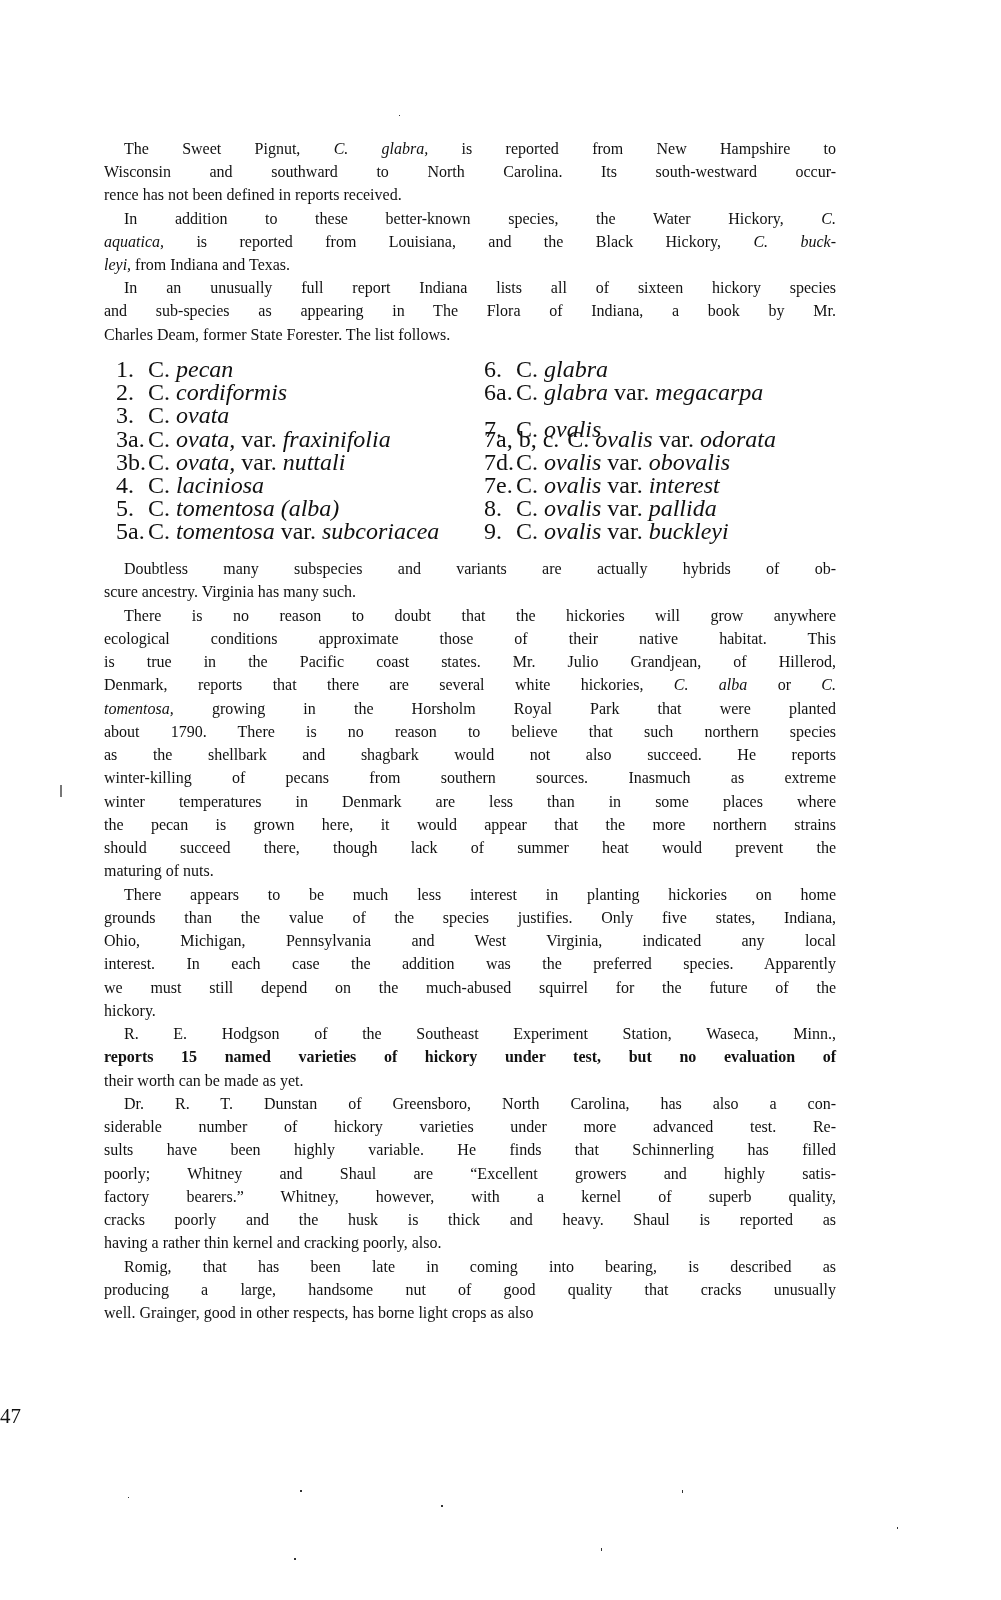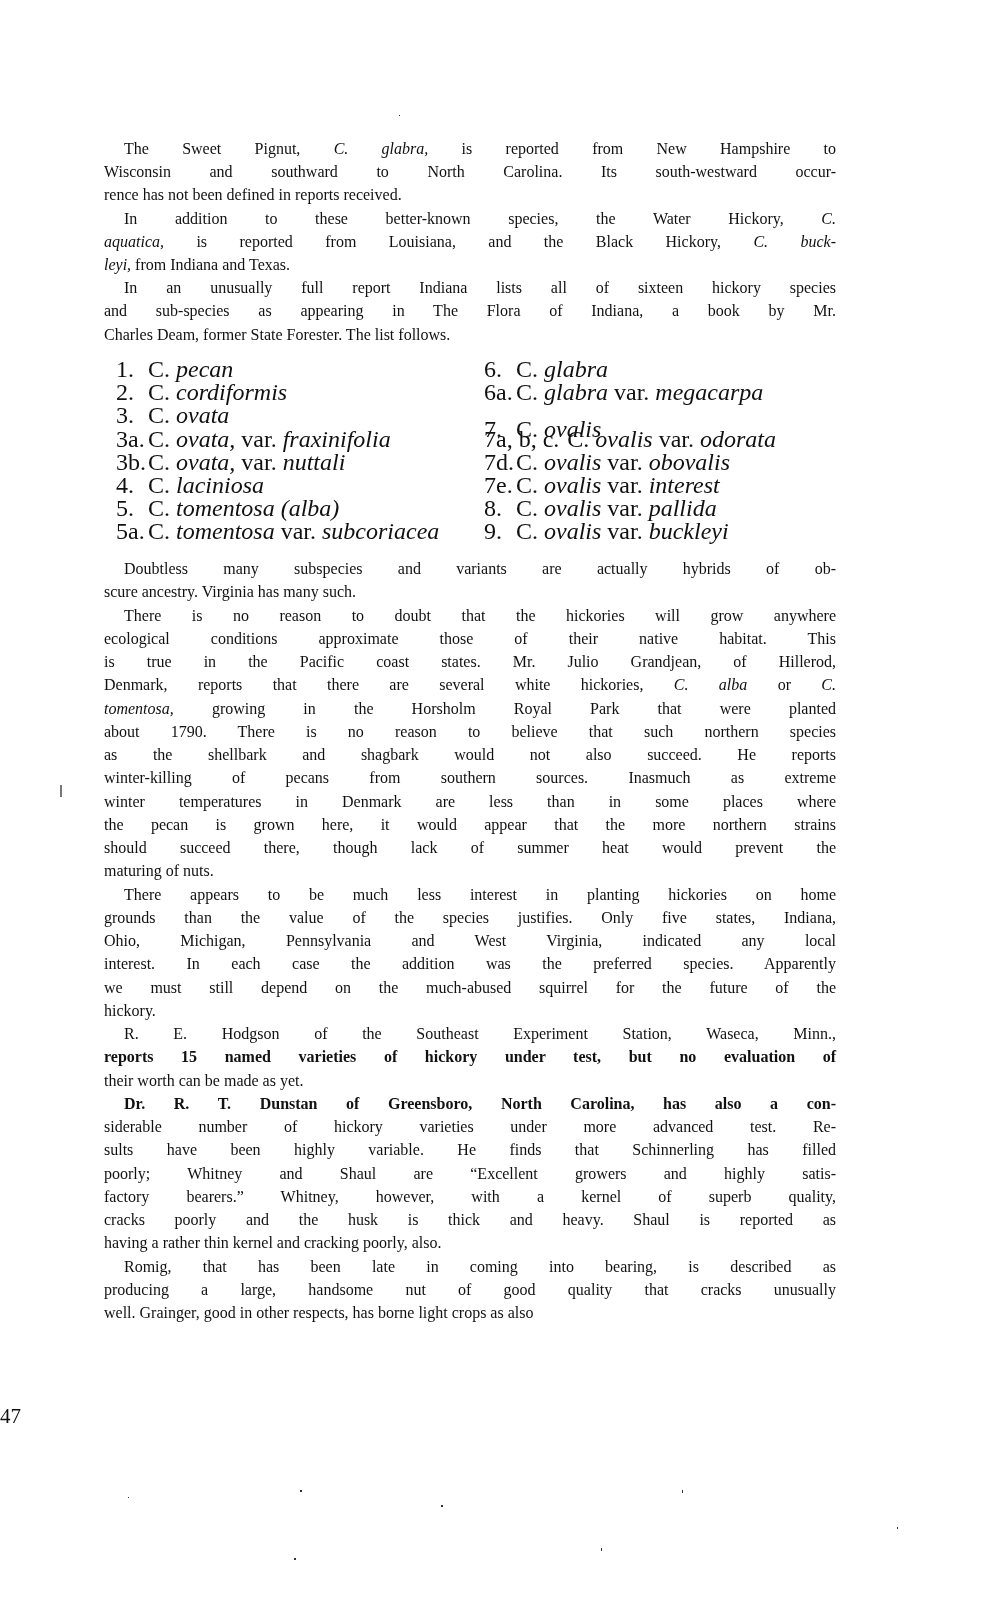--- a/index.html
+++ b/index.html
@@ -72,21 +72,21 @@
       <div class="line last" style="top: 859.25px;">maturing of nuts.</div>
       <div class="line indent" style="top: 882.5px;">There appears to be much less interest in planting hickories on home</div>
       <div class="line" style="top: 905.75px;">grounds than the value of the species justifies. Only five states, Indiana,</div>
       <div class="line" style="top: 929px;">Ohio, Michigan, Pennsylvania and West Virginia, indicated any local</div>
       <div class="line" style="top: 952.25px;">interest. In each case the addition was the preferred species. Apparently</div>
       <div class="line" style="top: 975.5px;">we must still depend on the much-abused squirrel for the future of the</div>
       <div class="line last" style="top: 998.75px;">hickory.</div>
       <div class="line indent" style="top: 1022px;">R. E. Hodgson of the Southeast Experiment Station, Waseca, Minn.,</div>
       <div class="line" style="top: 1045.25px; font-weight: bold;">reports 15 named varieties of hickory under test, but no evaluation of</div>
       <div class="line last" style="top: 1068.5px;">their worth can be made as yet.</div>
-      <div class="line indent" style="top: 1091.75px; font-weight: bold;">Dr. R. T. Dunstan of Greensboro, North Carolina, has also a con-</div>
+      <div class="line indent" style="top: 1091.75px;">Dr. R. T. Dunstan of Greensboro, North Carolina, has also a con-</div>
       <div class="line" style="top: 1115px;">siderable number of hickory varieties under more advanced test. Re-</div>
       <div class="line" style="top: 1138.25px;">sults have been highly variable. He finds that Schinnerling has filled</div>
       <div class="line" style="top: 1161.5px;">poorly; Whitney and Shaul are “Excellent growers and highly satis-</div>
       <div class="line" style="top: 1184.75px;">factory bearers.” Whitney, however, with a kernel of superb quality,</div>
       <div class="line" style="top: 1208px;">cracks poorly and the husk is thick and heavy. Shaul is reported as</div>
       <div class="line last" style="top: 1231.25px;">having a rather thin kernel and cracking poorly, also.</div>
       <div class="line indent" style="top: 1254.5px;">Romig, that has been late in coming into bearing, is described as</div>
       <div class="line" style="top: 1277.75px;">producing a large, handsome nut of good quality that cracks unusually</div>
       <div class="line last" style="top: 1301px;">well. Grainger, good in other respects, has borne light crops as also</div>
     </div>

